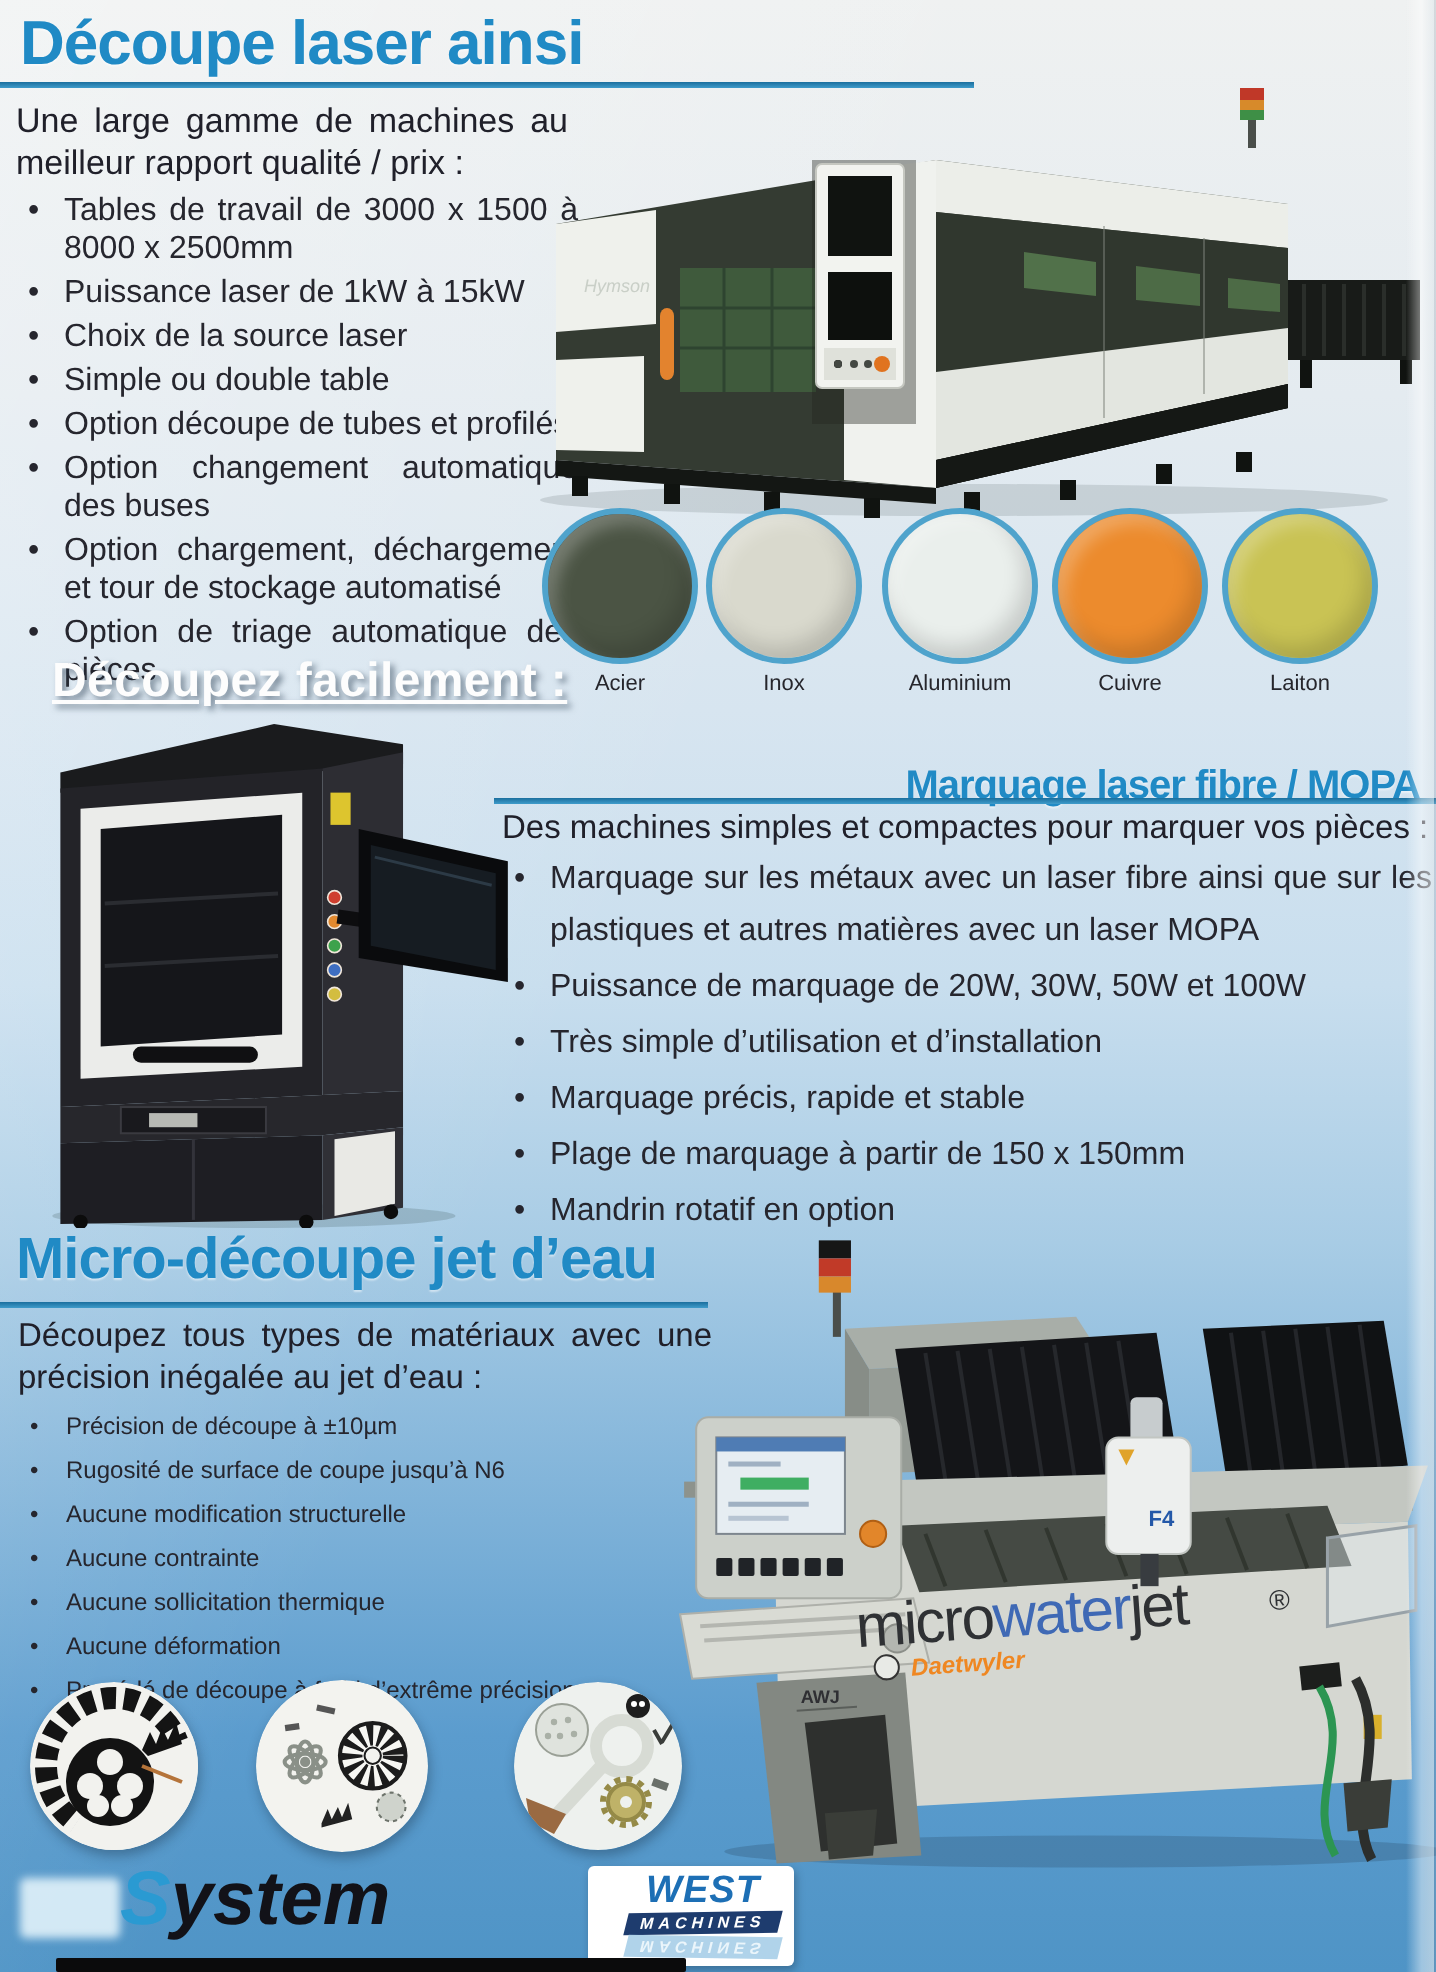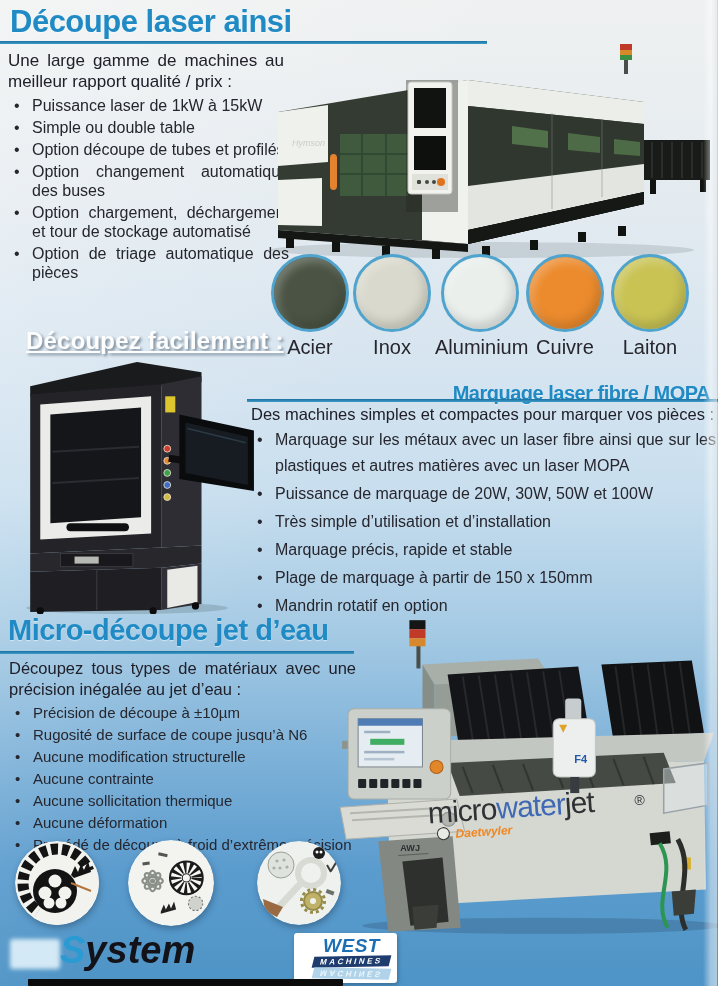--- a/index.html
+++ b/index.html
@@ -18,27 +18,27 @@
           text-shadow:0 1px 1px rgba(255,255,255,.5);}
   .rule{height:3px;background:linear-gradient(180deg,#1b6f9e,#3f9ccb);}
   
   .intro{font-weight:normal;color:#20202a;text-align:justify;}
   
   ul.blist{margin:0;padding:0;list-style:none;color:#26262e;}
   ul.blist li{position:relative;padding-left:24px;text-align:justify;}
   ul.blist li::before{content:"\2022";position:absolute;left:6px;}
   .s1 li{font-size:16px;line-height:19px;margin-bottom:3px;}
   .s2 li{font-size:16px;line-height:26px;margin-bottom:2px;}
-  .s3 li{font-size:15px;line-height:22px;margin-bottom:0;}
+  .s3 li{font-size:12px;line-height:22px;margin-bottom:0;}
   
   .mat{width:90px;text-align:center;}
   .mat .dot{width:72px;height:72px;border-radius:50%;margin:0 auto;
             border:3px solid #4fa3cc;
             box-shadow:inset -4px -6px 10px rgba(0,0,0,.15), inset 4px 5px 8px rgba(255,255,255,.25);}
-  .mat .lbl{margin-top:4px;font-size:20px;color:#26262c;}
+  .mat .lbl{margin-top:4px;font-size:11px;color:#26262c;}
   .tagline{font-size:24px;font-weight:bold;color:#fdfdfd;
            text-shadow:2px 2px 3px rgba(35,55,75,.55);letter-spacing:.2px;}
   
   .parts-circle{border-radius:50%;overflow:hidden;
                 box-shadow:1px 3px 6px rgba(20,40,60,.35);}
   .sys-text{font-style:italic;font-weight:600;font-size:38px;letter-spacing:0;}
   .sys-text .s{color:#2a9ad2;}
   .sys-text .rest{color:#121218;text-align:right;}
   .sys-patch{background:rgba(225,242,250,.9);filter:blur(2px);border-radius:3px;}
   .west-box{background:#fff;border-radius:3px;box-shadow:1px 2px 4px rgba(20,40,60,.35);
@@ -57,21 +57,23 @@
 <body>
 
 <div class="page">
 
   <div class="abs h-blue" style="left:10px;top:4px;font-size:31px;">Découpe laser ainsi</div>
   <div class="abs rule" style="left:0;top:41px;width:487px;"></div>
 
   <div class="abs intro" style="left:8px;top:50px;width:276px;font-size:17px;line-height:21px;">Une large gamme de machines au meilleur rapport qualité / prix :</div>
 
   <ul class="abs blist s1" style="left:8px;top:96px;width:281px;">
+    <li>Tables de travail de 3000 x 1500 à 8000 x 2500mm</li>
     <li>Puissance laser de 1kW à 15kW</li>
+    <li>Choix de la source laser</li>
     <li>Simple ou double table</li>
     <li>Option découpe de tubes et profilés</li>
     <li>Option changement automatique des buses</li>
     <li>Option chargement, déchargement et tour de stockage automatisé</li>
     <li>Option de triage automatique des pièces</li>
   </ul>
 
   <svg class="abs" style="left:262px;top:44px;" width="452" height="218" viewBox="0 0 452 218">
     <ellipse cx="220" cy="206" rx="212" ry="8" fill="rgba(40,60,55,.14)"></ellipse>
 

